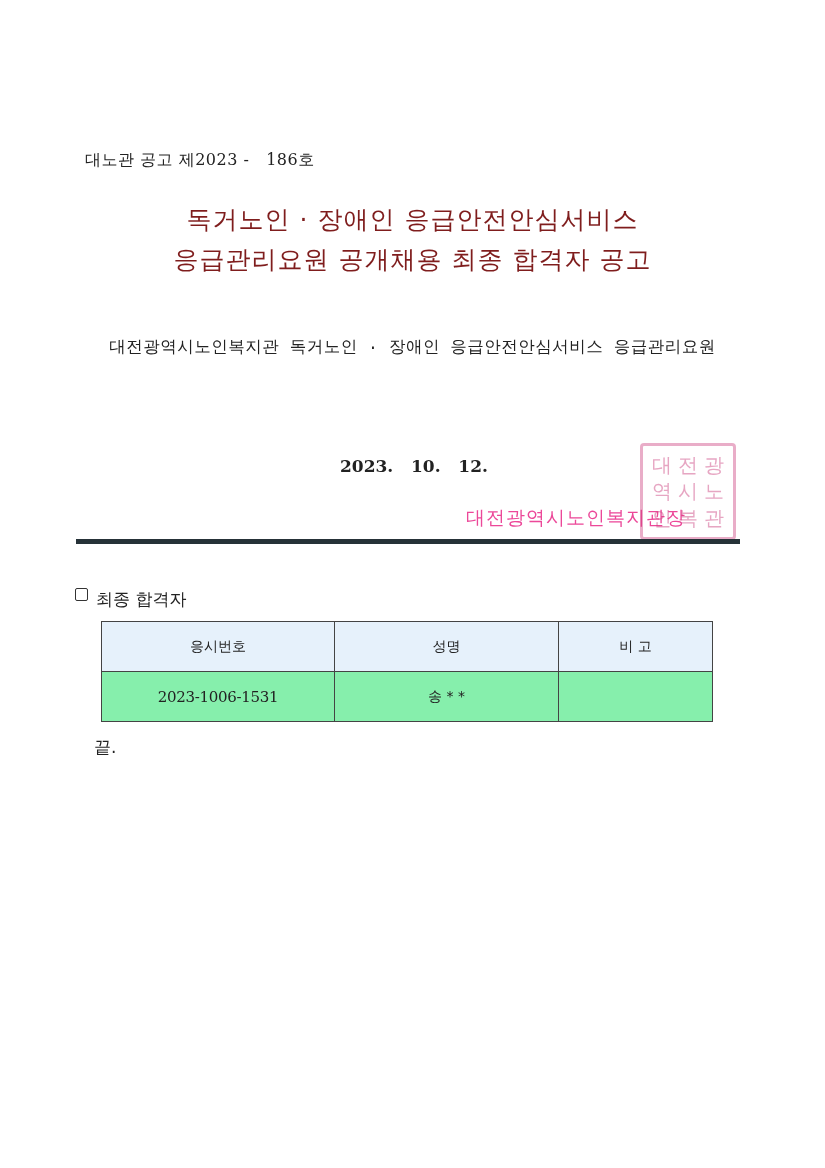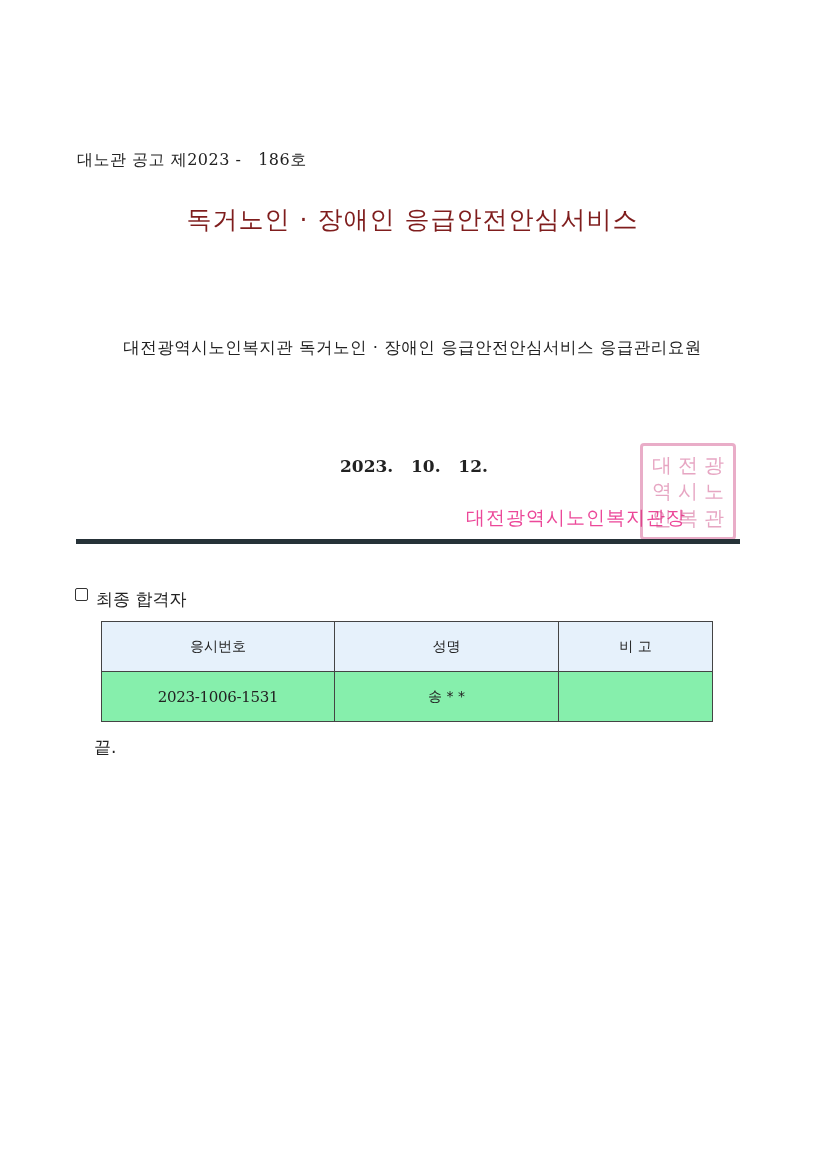--- a/index.html
+++ b/index.html
@@ -2,35 +2,35 @@
 <html><head>
   <meta charset="utf-8">
   <style>
     html, body { margin: 0; padding: 0; background: #ffffff; }
     body {
       width: 825px; height: 1168px; position: relative; overflow: hidden;
       font-family: "DejaVu Serif", "Liberation Serif", serif;
       color: #222222;
     }
     .notice-no {
-      position: absolute; left: 77px; top: 150px;
+      position: absolute; left: 85px; top: 150px;
       font-size: 16px; letter-spacing: 0.5px; white-space: pre;
     }
     .title {
       position: absolute; left: 0; width: 825px; top: 200px;
       text-align: center; font-family: "DejaVu Sans", "Liberation Sans", sans-serif;
       font-size: 25px; line-height: 40px; letter-spacing: 1px; color: #7f1d1d;
     }
     .title div { white-space: pre; }
     .body-text {
       position: absolute; left: 0; width: 825px; top: 330px;
       text-align: center; font-family: "DejaVu Sans", "Liberation Sans", sans-serif;
       font-size: 16.5px; line-height: 36px; letter-spacing: 0.5px; color: #222;
     }
-    .body-text div { white-space: pre; }
+    .body-text div { white-space: pre; font-family: Liberation Mono, monospace; }
     .date {
       position: absolute; left: 340px; top: 456px;
       font-size: 17px; font-weight: bold; white-space: pre; color: #222;
     }
     .issuer {
       position: absolute; left: 466px; top: 505px;
       font-family: "DejaVu Sans", "Liberation Sans", sans-serif;
       font-size: 19px; letter-spacing: 1px; white-space: pre; color: #ec4899;
     }
     .seal {
@@ -75,20 +75,21 @@
       font-family: "DejaVu Sans", "Liberation Sans", sans-serif; font-size: 17px;
     }
   </style>
 </head>
 <body>
 
 <div class="notice-no">대노관 공고 제2023 -   186호</div>
 
 <div class="title">
   <div>독거노인 · 장애인 응급안전안심서비스</div>
+  <div>응급관리요원 공개채용 최종 합격자 공고</div>
 </div>
 
 <div class="body-text">
   <div>대전광역시노인복지관 독거노인 · 장애인 응급안전안심서비스 응급관리요원</div>
 </div>
 
 <div class="date">2023.   10.   12.</div>
 <div class="issuer">대전광역시노인복지관장</div>
 
 <div class="seal">

